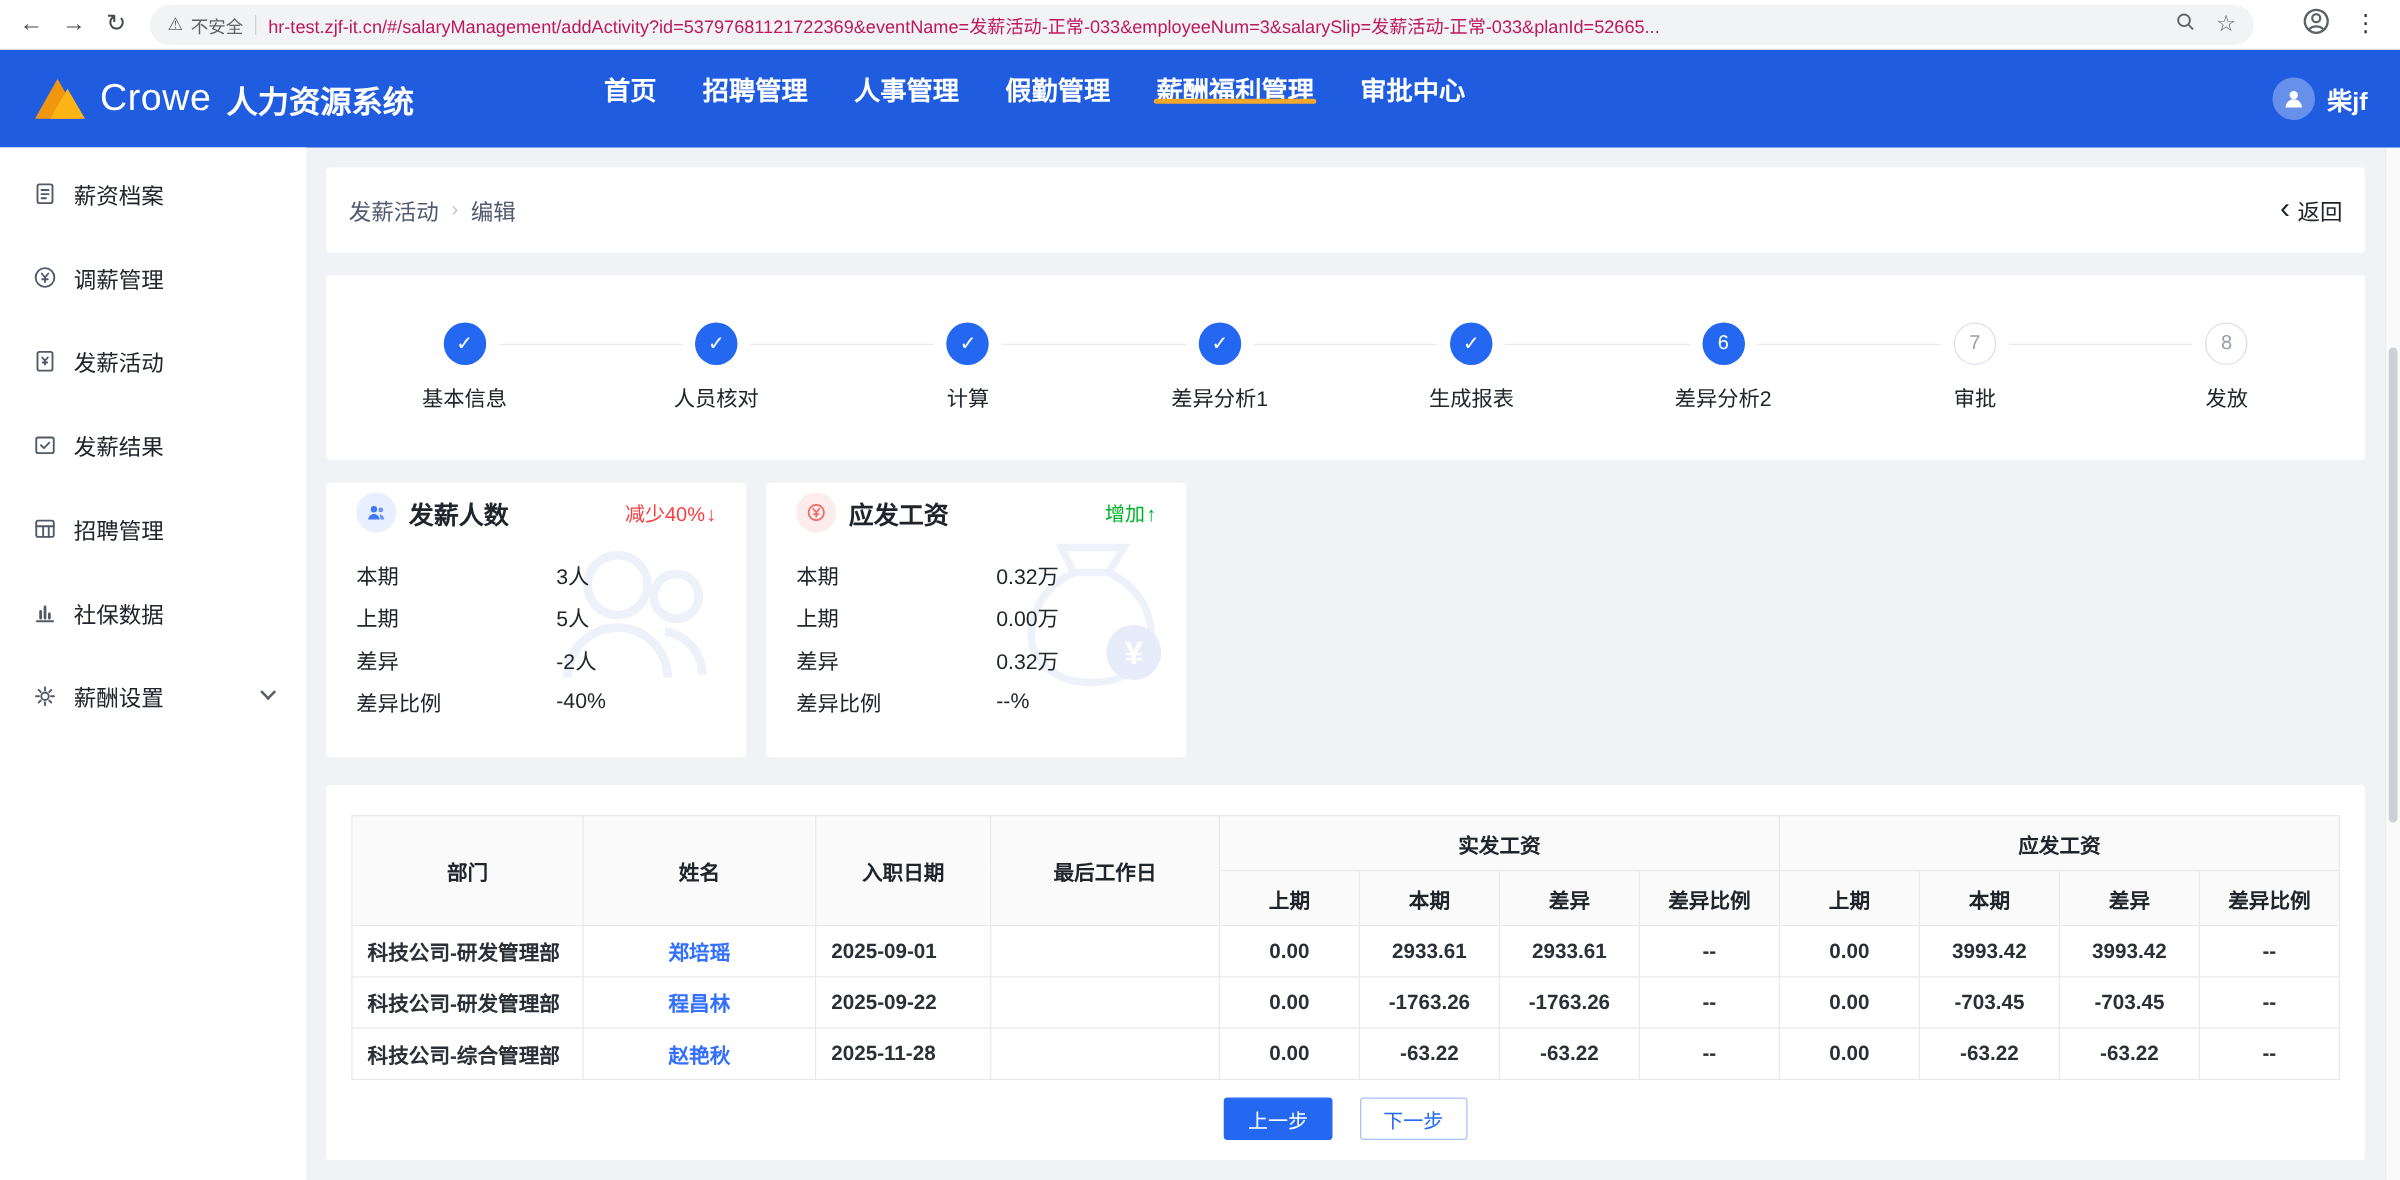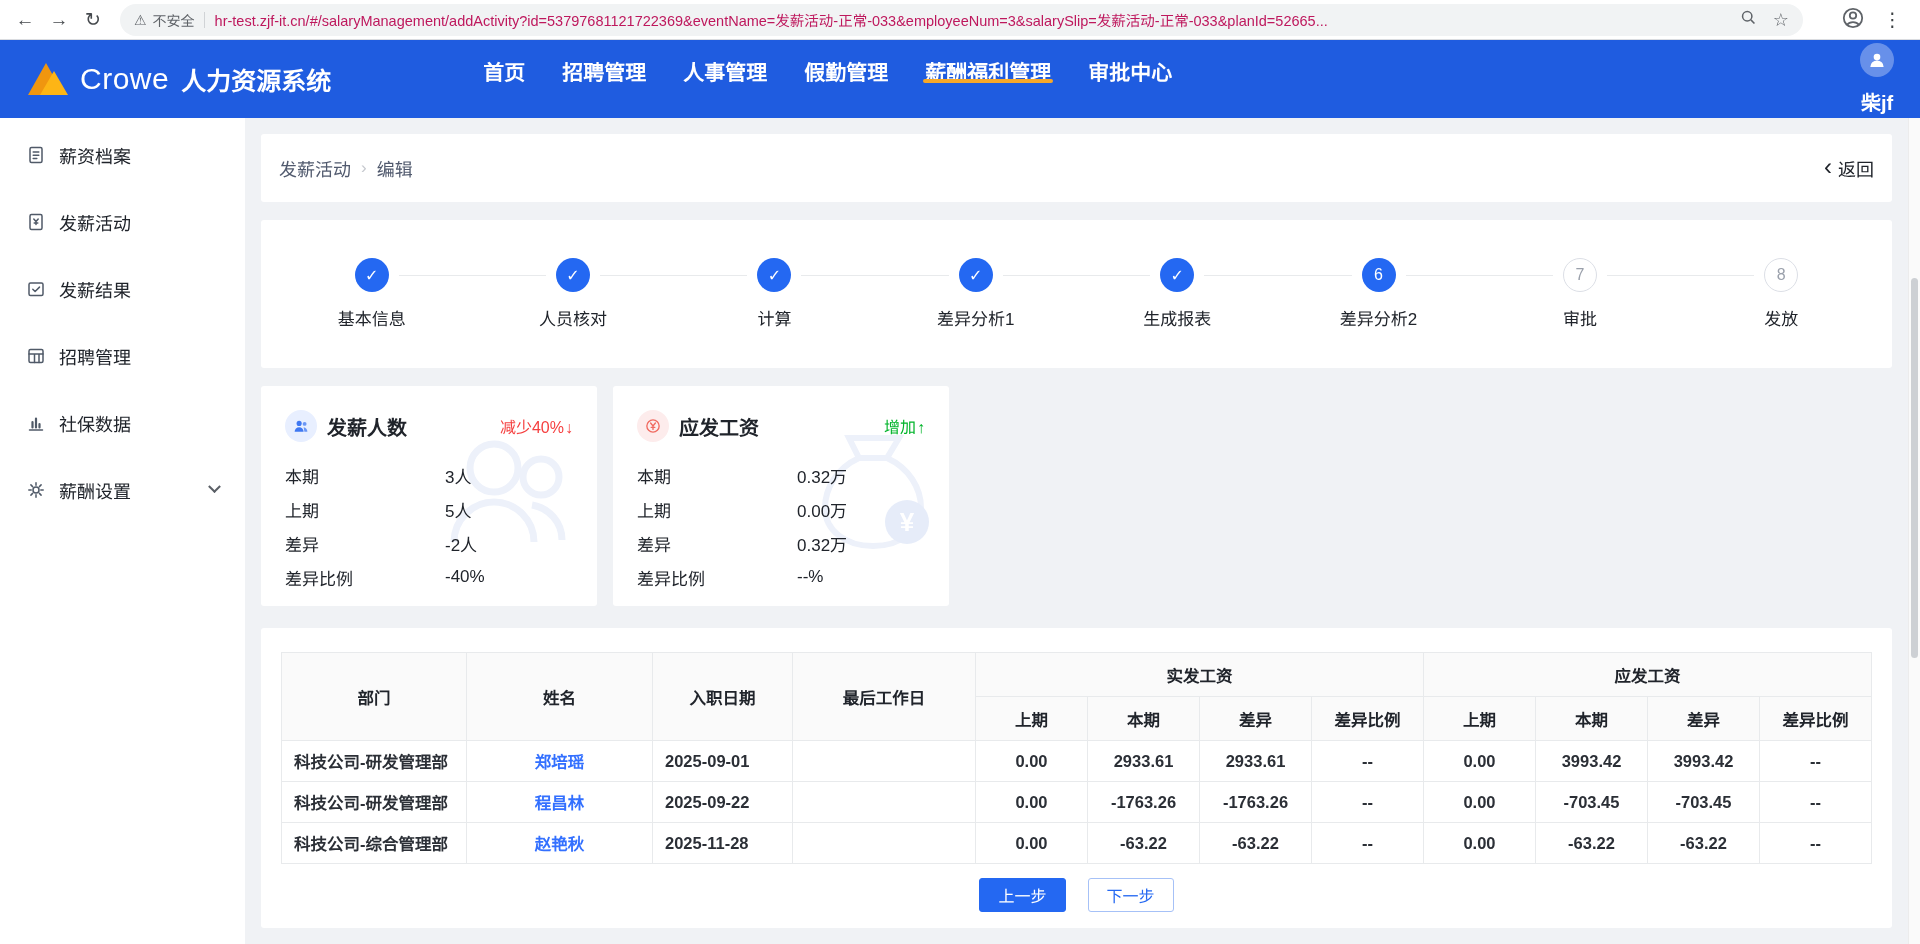--- a/index.html
+++ b/index.html
@@ -24,21 +24,21 @@
 
   
   .appbar{height:78px;background:var(--header-blue);display:flex;align-items:center;padding:16px 26px;color:#fff;}
   .logo{display:flex;align-items:center;}
   .logo-mark{display:flex;margin-right:10px;}
   .brand{font-size:30px;letter-spacing:.5px;}
   .sys-title{font-size:25px;font-weight:700;margin-left:12px;}
   .main-nav{display:flex;gap:33px;margin-left:150px;height:100%;align-items:flex-start;}
   .nav-item{display:flex;align-items:center;font-size:21px;font-weight:700;color:#fff;position:relative;cursor:pointer;padding:0 2px;white-space:nowrap;}
   .nav-item.active::after{content:"";position:absolute;left:0;right:0;bottom:3px;height:4px;background:var(--accent);border-radius:2px;}
-  .appbar-right{margin-left:auto;display:flex;align-items:center;gap:10px;flex-direction:column;}
+  .appbar-right{margin-left:auto;display:flex;align-items:center;gap:10px;}
   .avatar{width:34px;height:34px;border-radius:50%;background:rgba(255,255,255,.32);display:flex;align-items:center;justify-content:center;cursor:pointer;}
   .username{font-size:20px;font-weight:700;}
 
   
   .layout{display:flex;width:1908px;height:826px;}
   .side{width:245px;background:#fff;padding-top:3px;flex-shrink:0;}
   .side-item{height:67px;display:flex;align-items:center;gap:13px;padding:0 26px;font-size:18px;color:#20242b;cursor:pointer;}
   .side-icon{display:flex;color:#505a68;}
   .chev{margin-left:auto;width:9px;height:9px;border-right:2px solid #5a5f66;border-bottom:2px solid #5a5f66;transform:rotate(45deg) translate(-2px,-2px);}
   .main{flex:1;min-width:0;padding:16px 16px 0;}
@@ -57,21 +57,21 @@
   .stepper{flex:1;display:flex;}
   .step{flex:1;display:flex;flex-direction:column;align-items:center;position:relative;cursor:pointer;}
   .step .circle{width:34px;height:34px;border-radius:50%;display:flex;align-items:center;justify-content:center;font-size:16px;background:#fff;position:relative;z-index:1;}
   .step.done .circle,.step.active .circle{background:var(--primary);color:#fff;}
   .step.pending .circle{border:1px solid #dcdfe6;color:#9aa0ab;}
   .step-label{margin-top:13px;font-size:17px;color:#20242b;}
   .step:not(:last-child)::after{content:"";position:absolute;top:17px;left:calc(50% + 27px);width:calc(100% - 54px);height:1px;background:#e8eaec;}
 
   
   .stats{display:flex;gap:16px;margin-top:18px;}
-  .stat-card{width:336px;height:220px;background:#fff;border-radius:3px;padding:24px 24px;position:relative;overflow:hidden;}
+  .stat-card{width:336px;height:220px;background:#fff;border-radius:3px;padding:8px 24px;position:relative;overflow:hidden;}
   .stat-head{display:flex;align-items:center;position:relative;z-index:1;}
   .stat-icon{width:32px;height:32px;border-radius:50%;display:flex;align-items:center;justify-content:center;}
   .stat-icon.blue{background:#e8efff;color:#3f78f2;}
   .stat-icon.pink{background:#fdecec;color:#f06a60;}
   .stat-title{margin-left:10px;font-size:20px;font-weight:700;color:#20242b;}
   .stat-badge{margin-left:auto;font-size:16px;}
   .stat-badge.down{color:var(--danger);}
   .stat-badge.up{color:var(--success);}
   .badge-arrow{font-weight:700;margin-left:1px;}
   .stat-rows{margin-top:16px;position:relative;z-index:1;}
@@ -165,20 +165,29 @@
           <svg viewBox="0 0 20 20" width="20" height="20" fill="none" stroke="currentColor" stroke-width="1.5" stroke-linecap="round" stroke-linejoin="round">
             <rect x="4" y="2.5" width="12" height="15" rx="1.5"></rect>
             <path d="M7.2 7h5.6M7.2 10.3h5.6M7.2 13.6h3.6"></path>
           </svg>
         </span>
         <span>薪资档案</span>
       </div>
       <div class="side-item">
         <span class="side-icon">
           <svg viewBox="0 0 20 20" width="20" height="20" fill="none" stroke="currentColor" stroke-width="1.5" stroke-linecap="round" stroke-linejoin="round">
+            <circle cx="10" cy="10" r="7.5"></circle>
+            <path d="M7.4 6.8l2.6 3.2 2.6-3.2M10 10v3.6M7.8 11.4h4.4"></path>
+          </svg>
+        </span>
+        <span>调薪管理</span>
+      </div>
+      <div class="side-item">
+        <span class="side-icon">
+          <svg viewBox="0 0 20 20" width="20" height="20" fill="none" stroke="currentColor" stroke-width="1.5" stroke-linecap="round" stroke-linejoin="round">
             <rect x="4" y="2.5" width="12" height="15" rx="1.5"></rect>
             <path d="M7.8 7l2.2 2.6L12.2 7M10 9.6v3M8.2 11h3.6"></path>
           </svg>
         </span>
         <span>发薪活动</span>
       </div>
       <div class="side-item">
         <span class="side-icon">
           <svg viewBox="0 0 20 20" width="20" height="20" fill="none" stroke="currentColor" stroke-width="1.5" stroke-linecap="round" stroke-linejoin="round">
             <rect x="3" y="4" width="14" height="12.5" rx="1.5"></rect>

